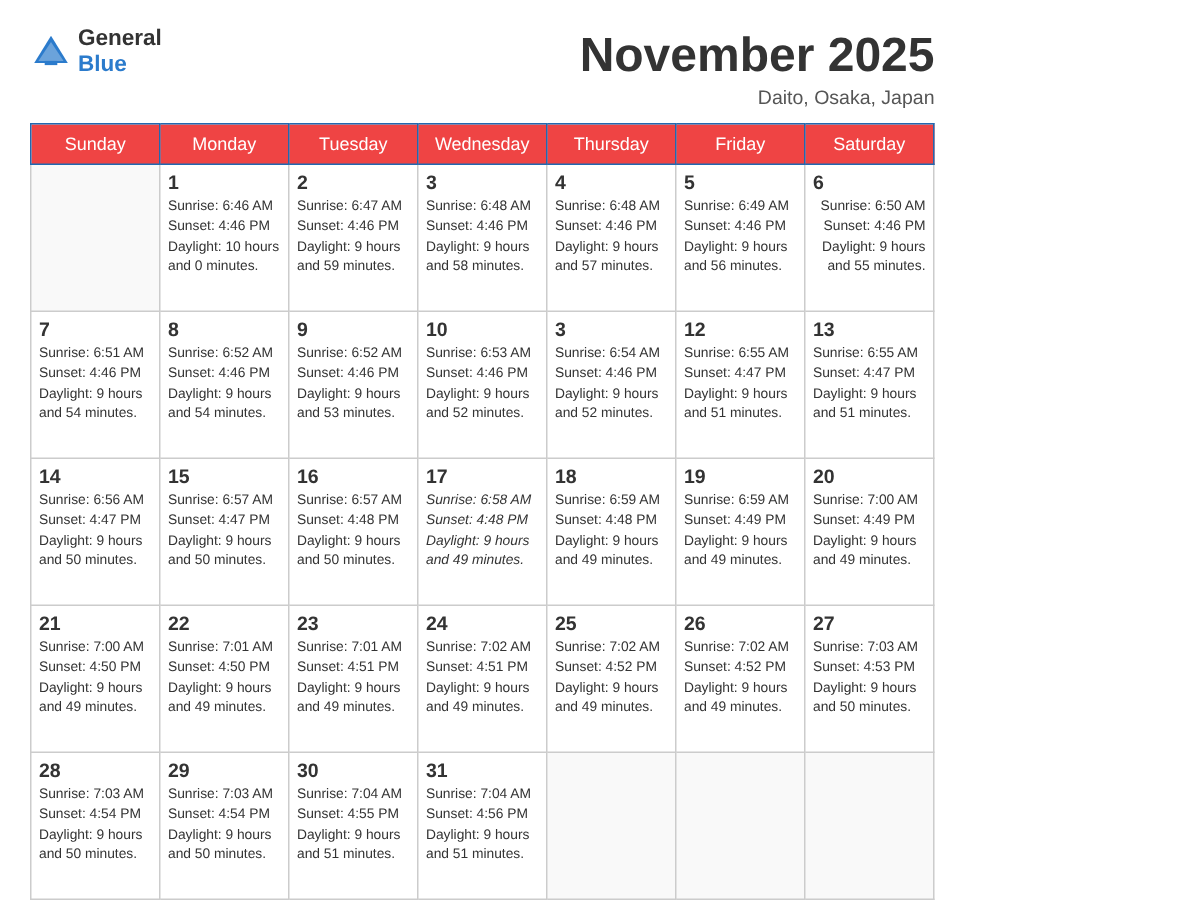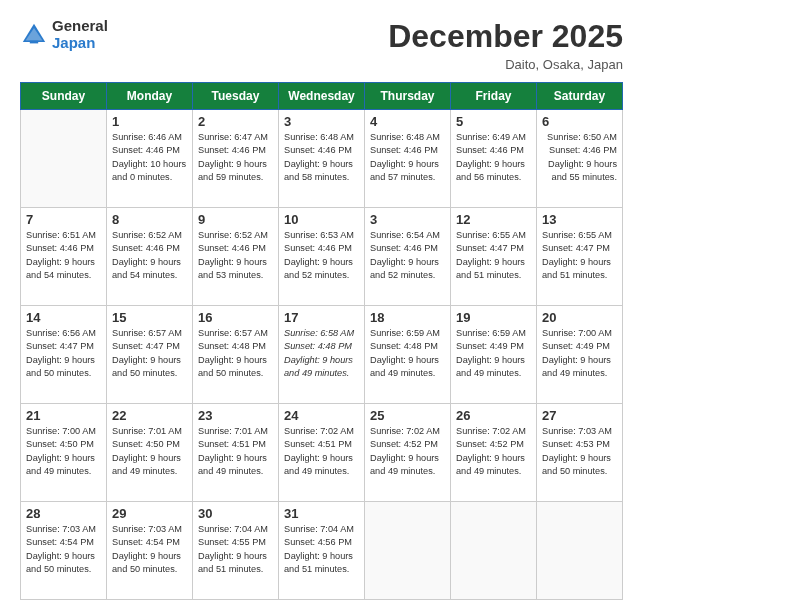--- a/index.html
+++ b/index.html
@@ -61,24 +61,24 @@
       margin-top: 2px;
     }
     .calendar {
       flex: 1;
       border: 1px solid #ccc;
       border-collapse: collapse;
       width: 100%;
       table-layout: fixed;
     }
     .calendar th {
-      background: #15803d;
+      background: #ef4444;
       color: #fff;
       font-size: 12px;
-      font-weight: bold;
+      font-weight: normal;
       padding: 6px 4px;
       border: 1px solid #2168b0;
       text-align: center;
     }
     .calendar td {
       border: 1px solid #ccc;
       vertical-align: top;
       padding: 4px 5px;
       font-size: 9.5px;
       color: #333;
@@ -106,25 +106,25 @@
 <div class="page">
   <div class="header">
     <div class="logo">
       <svg class="logo-icon" viewBox="0 0 40 40">
         <polygon points="20,4 36,30 4,30" fill="#2b7bcc"></polygon>
         <polygon points="20,10 32,28 8,28" fill="#fff" opacity="0.3"></polygon>
         <rect x="14" y="28" width="12" height="4" fill="#2b7bcc"></rect>
       </svg>
       <div class="logo-text">
         <span class="logo-general">General</span>
-        <span class="logo-blue">Japan</span>
+        <span class="logo-blue">Blue</span>
       </div>
     </div>
     <div class="title-block">
-      <div class="month-title">December 2025</div>
+      <div class="month-title">November 2025</div>
       <div class="location">Daito, Osaka, Japan</div>
     </div>
   </div>
 
   <table class="calendar">
     <thead>
       <tr>
       <th>Sunday</th>
           <th>Monday</th>
           <th>Tuesday</th>

